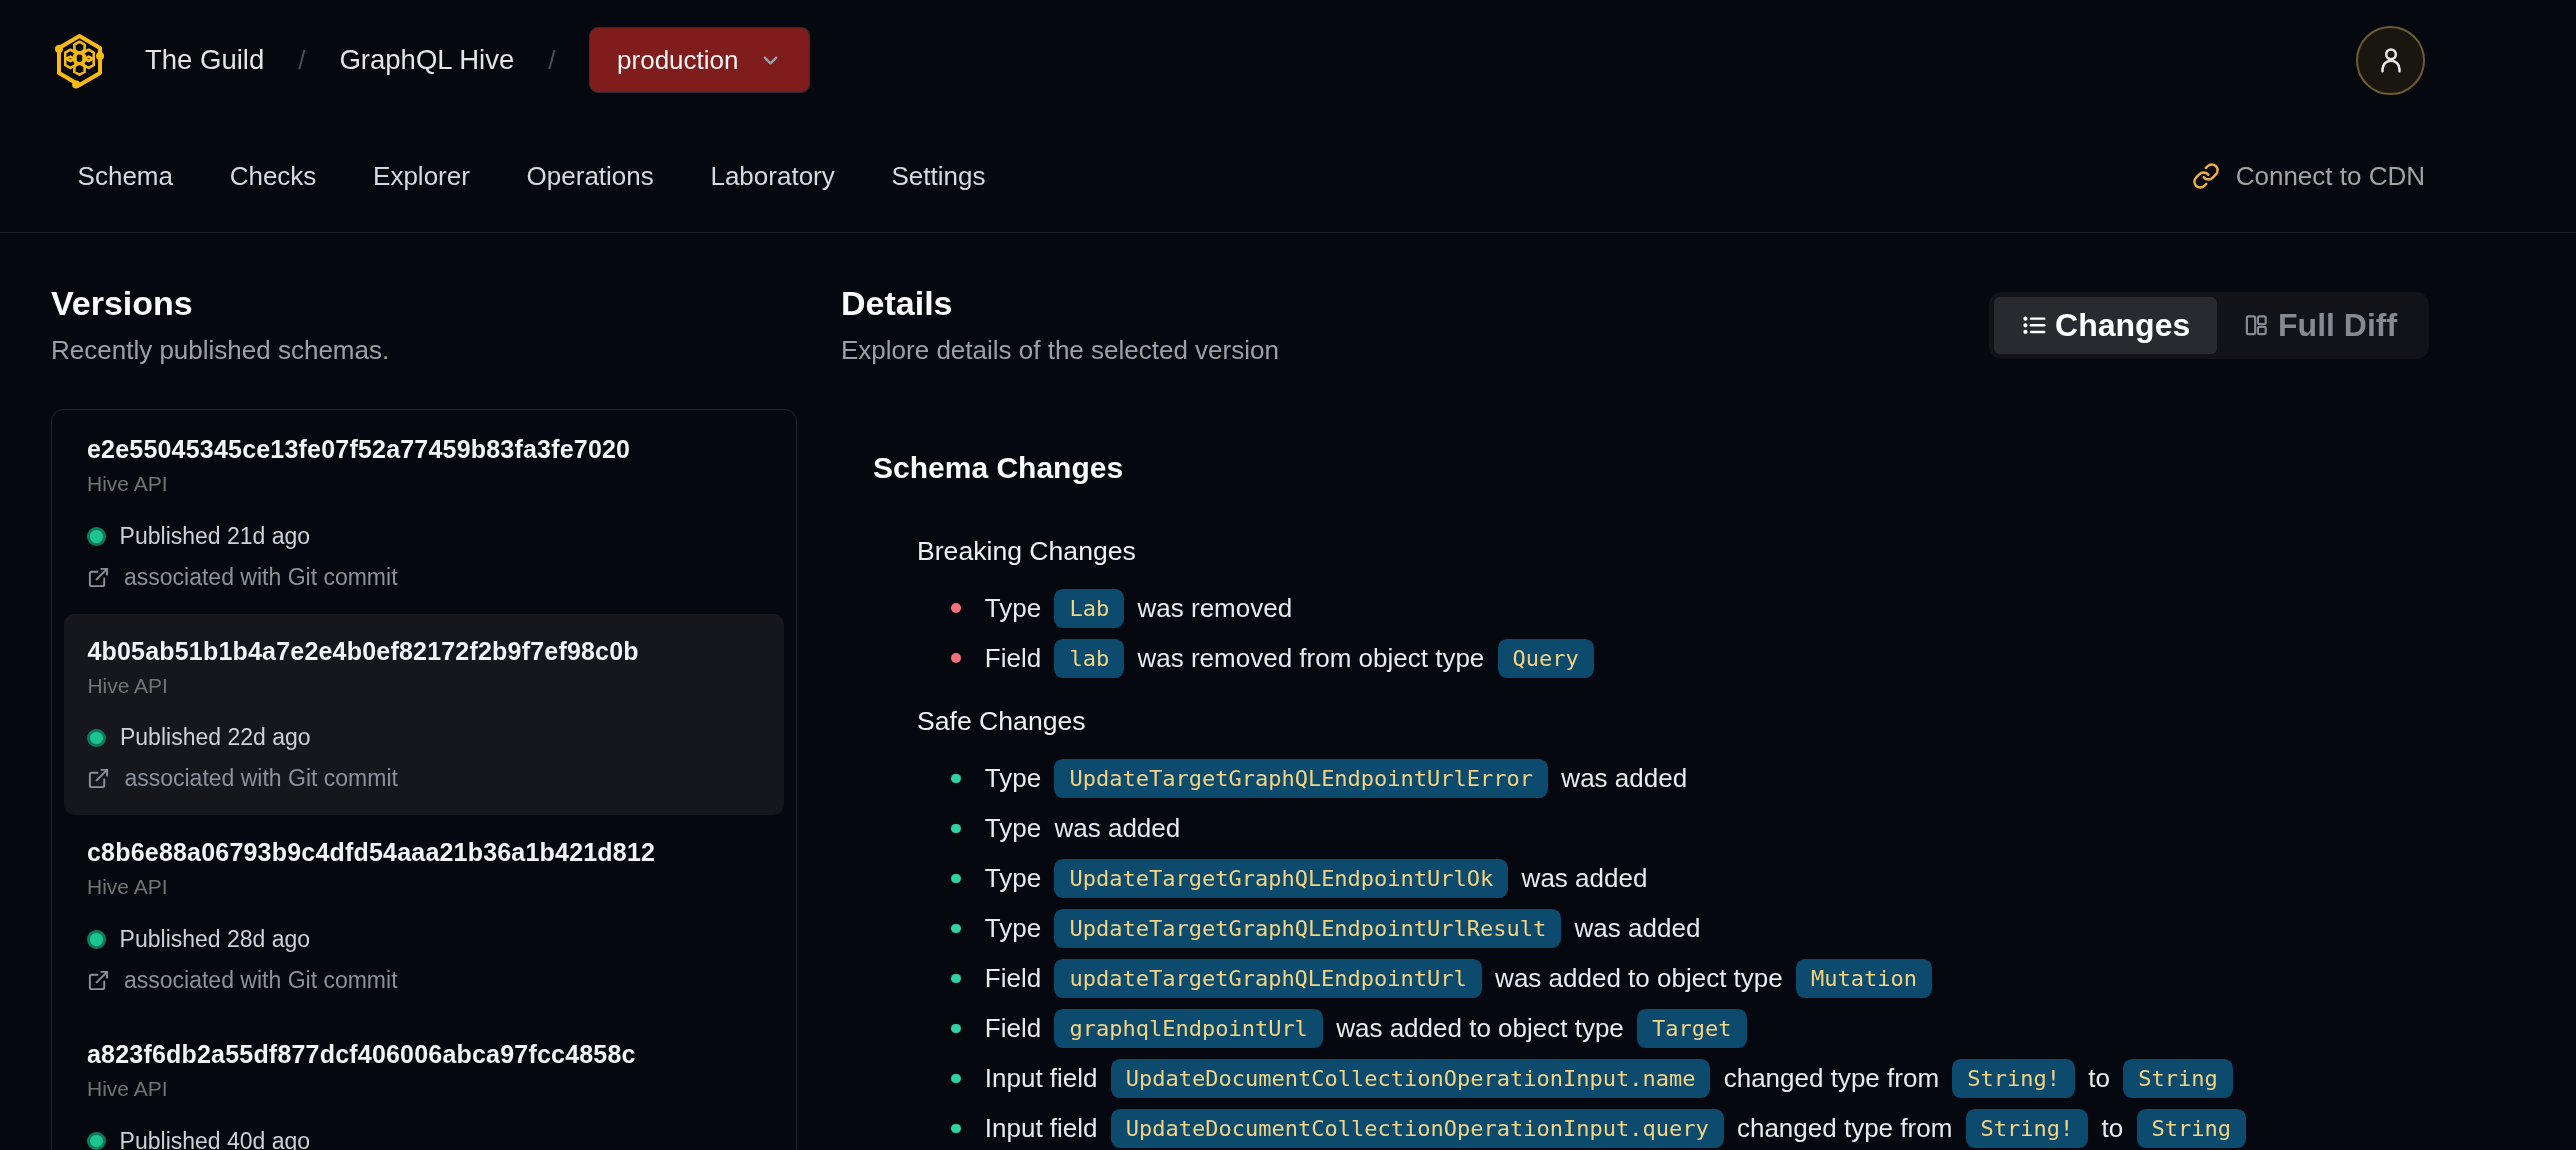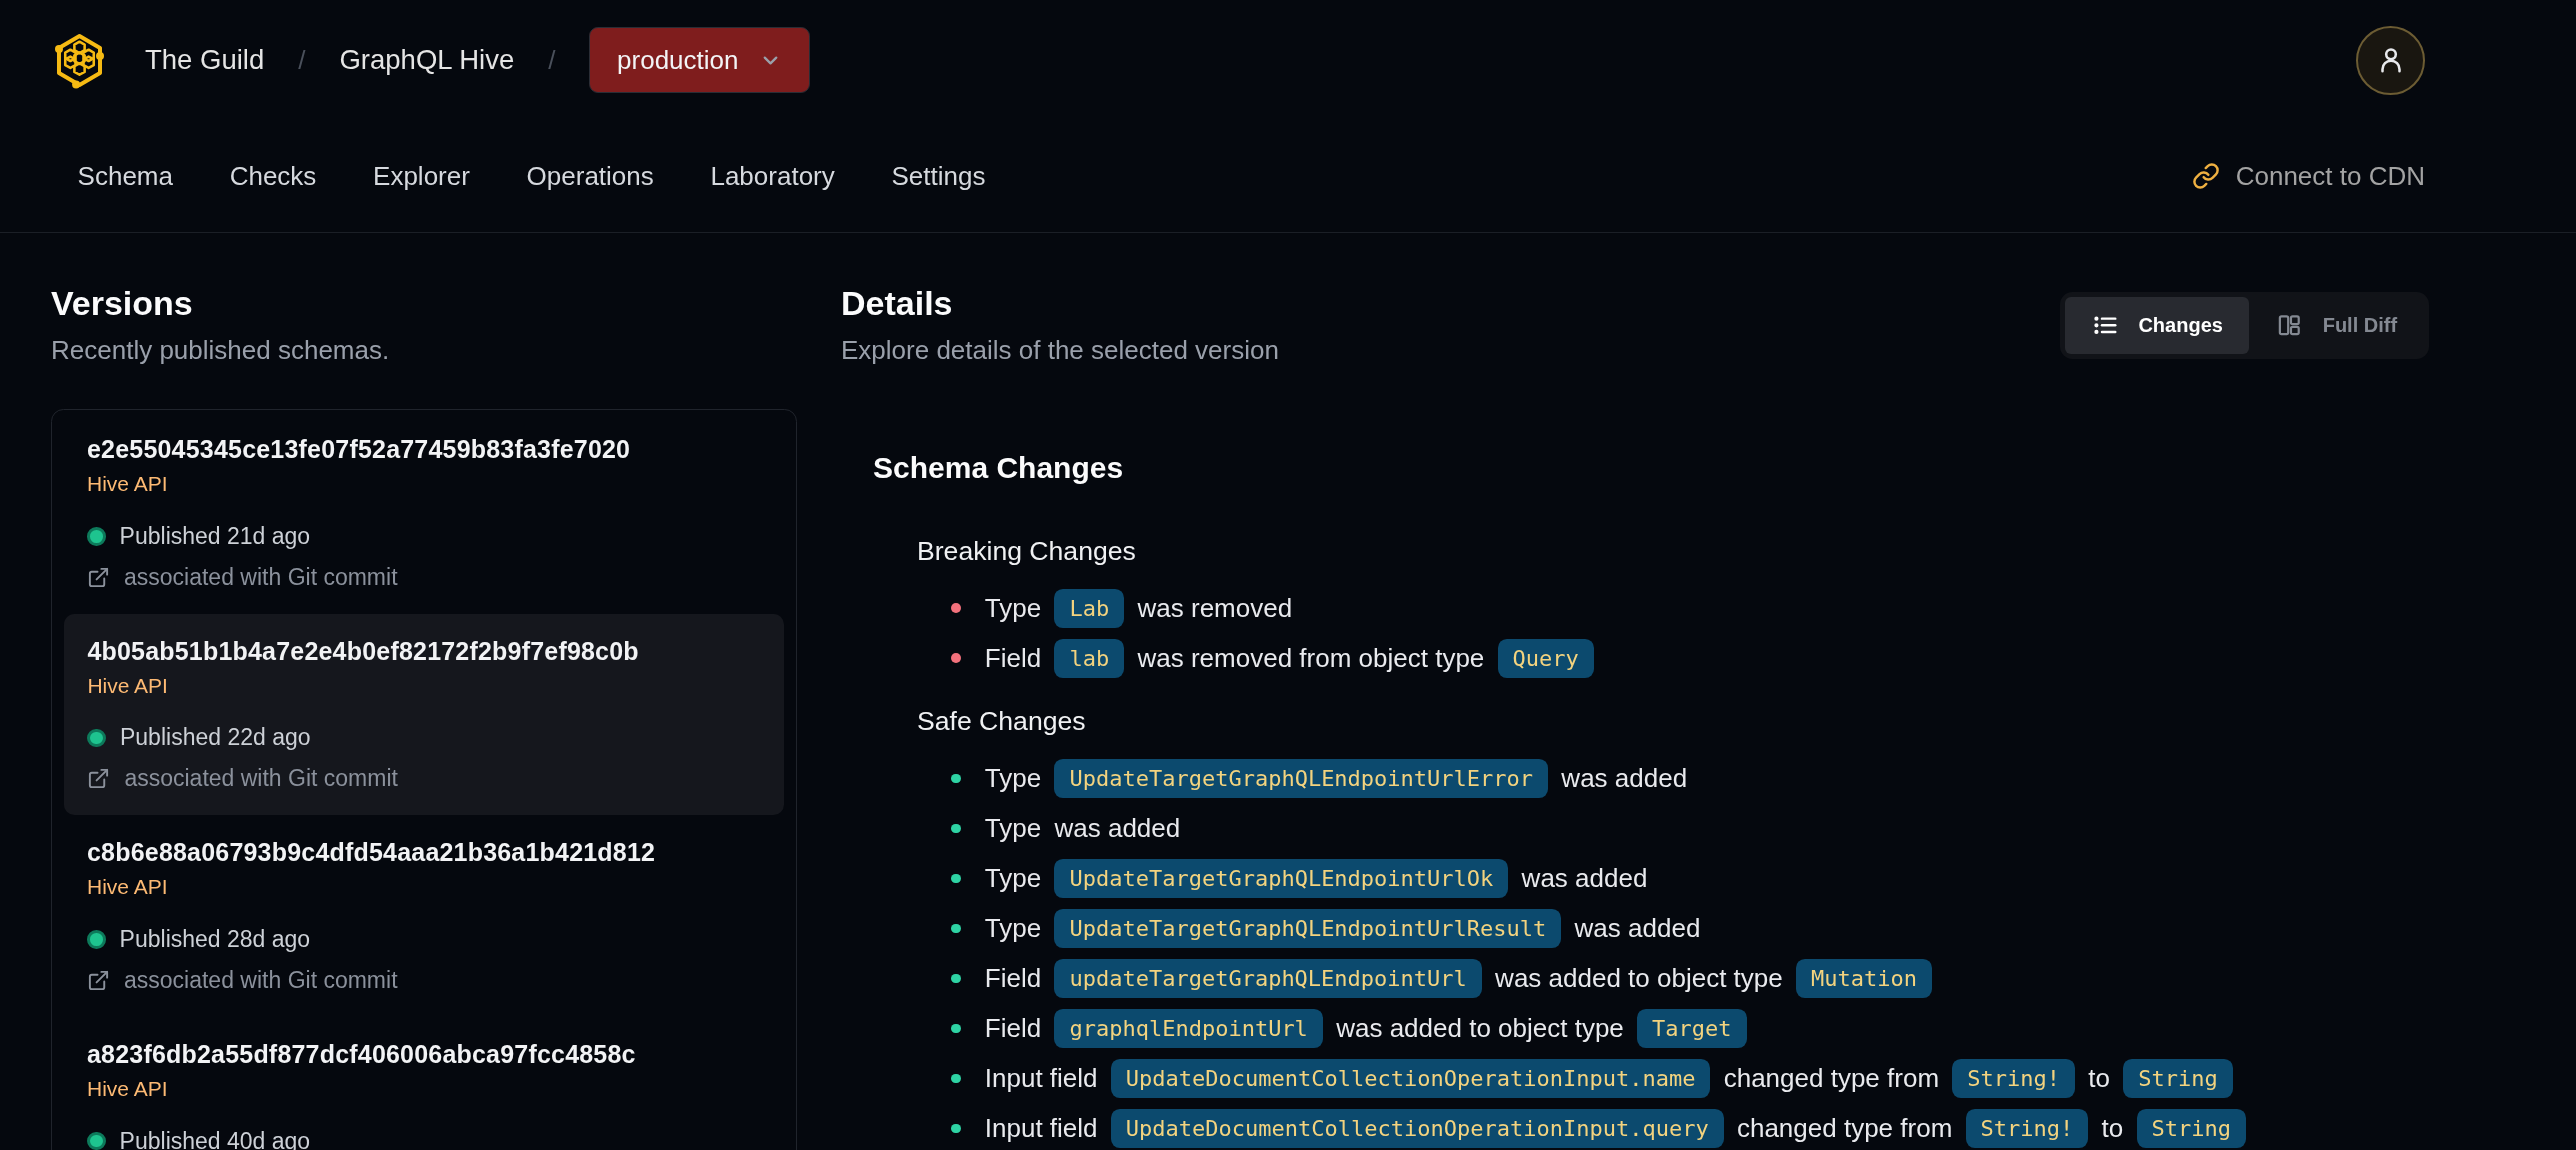--- a/index.html
+++ b/index.html
@@ -61,37 +61,37 @@
   
   .versions-list {
     margin-top:43px; border:0.9px solid #20242c; border-radius:12.4px;
     height:886px; overflow:hidden; padding-top:1.8px;
   }
   .version-item { padding:23px 35px; cursor:pointer; }
   .version-item.selected {
     background:#15171d; border-radius:10.6px; margin:0 12.4px; padding:23px 23px;
   }
   .v-hash { font-size:25px; font-weight:600; color:#f2f3f5; letter-spacing:0.2px; }
-  .v-service { margin-top:8px; font-size:21px; color:#fdba74; }
+  .v-service { margin-top:8px; font-size:21px; color:#737373; }
   .v-status { margin-top:26.6px; display:flex; align-items:center; gap:14px;
               font-size:23px; color:#cdd1d7; }
   .v-dot { width:18.6px; height:18.6px; border-radius:50%;
            background:#1ec48f; border:3.5px solid #0d7a5b; }
   .v-commit { margin-top:14px; display:flex; align-items:center; gap:14px;
               font-size:23px; color:#8b919c; cursor:pointer; }
   .v-commit svg { width:23px; height:23px; stroke:#8b919c; }
   
   .details-head { display:flex; align-items:center; justify-content:space-between; }
   .view-toggle {
     display:flex; align-items:center; background:#111318;
     border-radius:12.4px; padding:5.3px; height:67px;
   }
   .toggle-btn {
-    display:flex; align-items:center; gap:20px; height:57px;
-    padding:0 26.6px; border-radius:6px; font-size:20px; font-weight:600;
+    display:flex; align-items:center; gap:8px; height:57px;
+    padding:0 26.6px; border-radius:6px; font-size:32px; font-weight:600;
     color:#848992; cursor:pointer; background:transparent;
   }
   .toggle-btn.active { background:#282a30; color:#ffffff; }
   .toggle-btn svg { width:26.6px; height:26.6px; }
   .toggle-btn.active svg { stroke:#ffffff; }
   .toggle-btn:not(.active) svg { stroke:#848992; }
   
   .schema-section { margin-top:85px; margin-left:32px; }
   .schema-title { font-size:30px; font-weight:700; color:#fbfbfc; }
   .subsection { margin-left:44px; margin-top:51px; }

